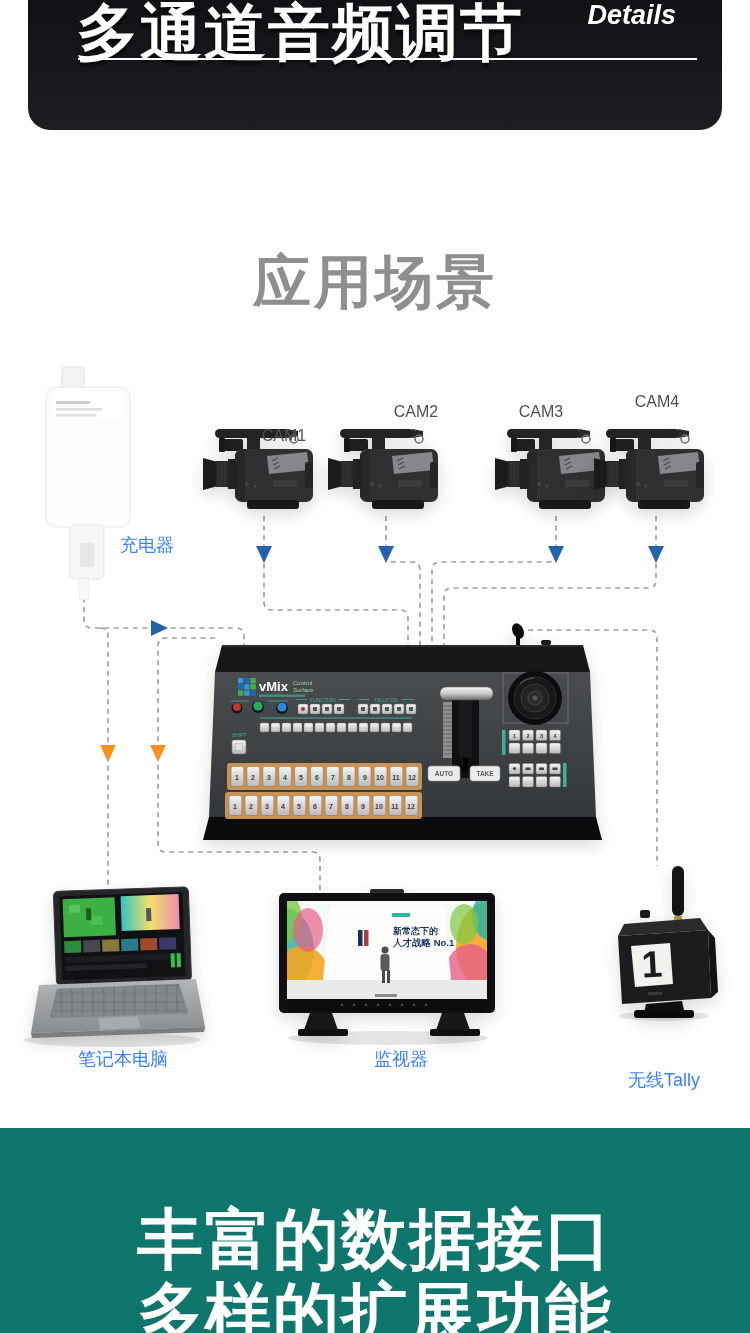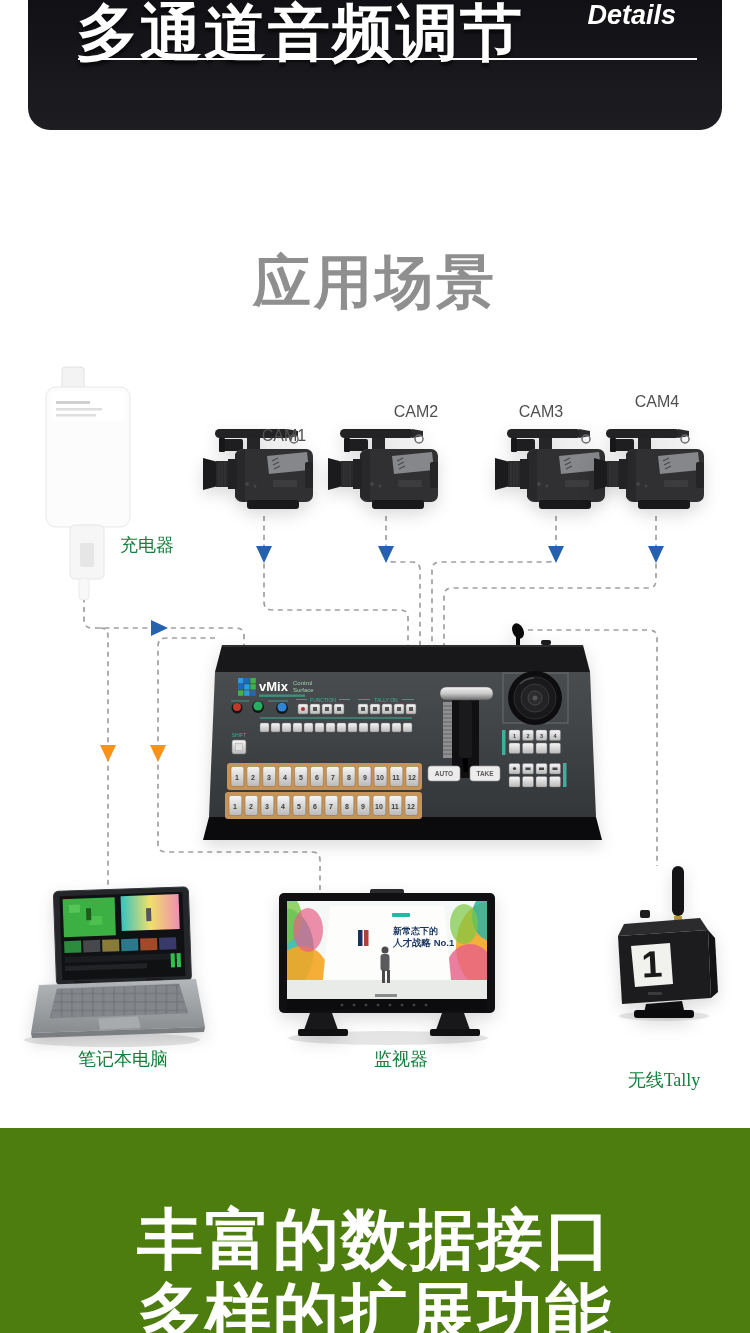--- a/index.html
+++ b/index.html
@@ -13,26 +13,26 @@
              letter-spacing:2px;white-space:nowrap;text-shadow:0 4px 3px rgba(0,0,0,.55);}
   .top-details{position:absolute;right:46px;top:30px;font-size:27px;font-weight:700;
                font-style:italic;color:#ffffff;}
   .top-divider{position:absolute;left:50px;top:88px;width:619px;height:2px;background:#ffffff;}
   .top-sub{position:absolute;left:51px;top:101px;font-size:21px;color:#ffffff;letter-spacing:.5px;
            white-space:nowrap;}
   
   .scene-heading{position:absolute;left:0;top:244px;width:750px;text-align:center;
                  font-size:58px;font-weight:700;color:#8f8f8f;letter-spacing:3px;}
   
-  .dev-label{position:absolute;transform:translateX(-50%);font-size:18px;color:#15803d;
-             font-weight:500;white-space:nowrap;font-family:Liberation Serif, serif;}
+  .dev-label{position:absolute;transform:translateX(-50%);font-size:18px;color:#3b82f6;
+             font-weight:500;white-space:nowrap;}
   .cam-label{position:absolute;transform:translateX(-50%);font-size:16px;color:#4f4f4f;
              font-weight:500;white-space:nowrap;}
   
-  .footer-banner{position:absolute;left:0;top:1128px;width:750px;height:205px;background:#4d7c0f;}
+  .footer-banner{position:absolute;left:0;top:1128px;width:750px;height:205px;background:#0f766e;}
   .footer-text{position:absolute;left:0;top:74px;width:100%;text-align:center;color:#ffffff;
                font-size:66px;font-weight:700;line-height:74px;letter-spacing:2px;}
   svg{display:block;}
   .shadowed{filter:drop-shadow(0 6px 8px rgba(0,0,0,.14));}
   svg text{font-family:"Liberation Sans",sans-serif;}
 </style>
 </head>
 <body>
 
 <div class="page">

